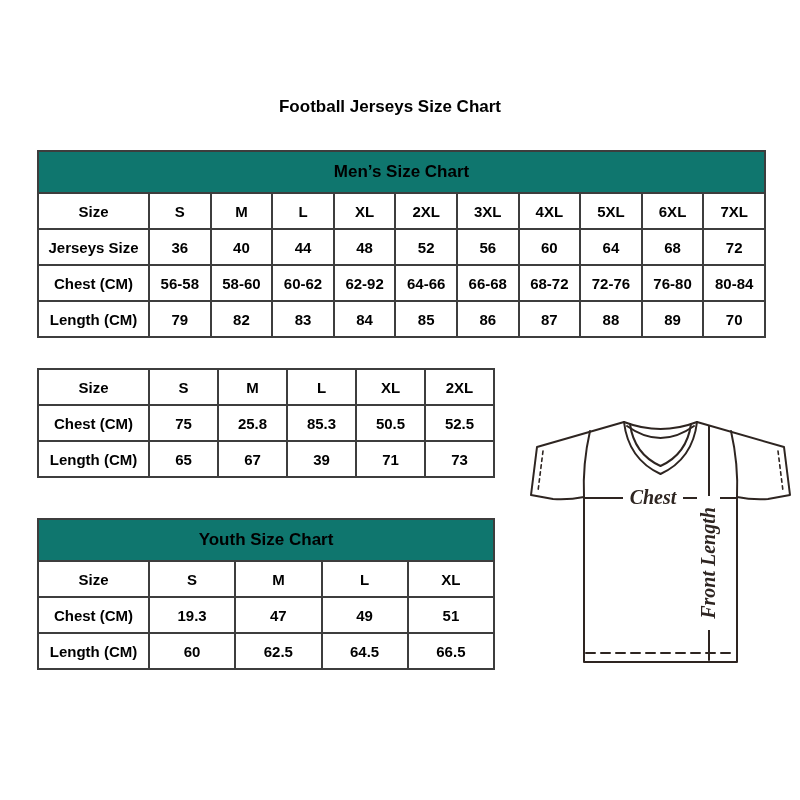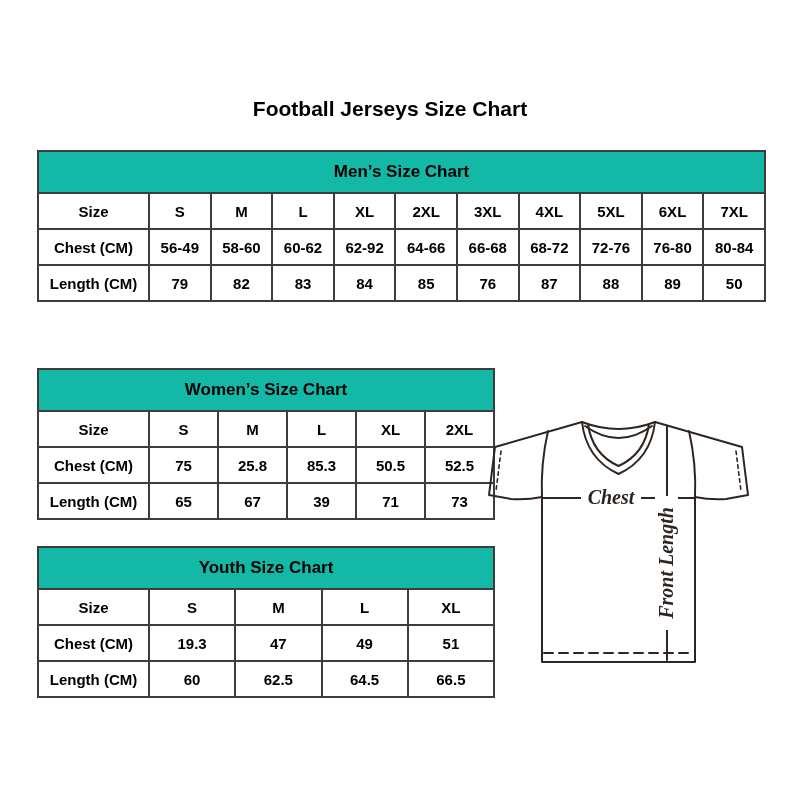--- a/index.html
+++ b/index.html
@@ -8,52 +8,52 @@
     width: 800px; height: 800px;
     background: #ffffff;
     font-family: "Liberation Sans", sans-serif;
     position: relative;
     color: #000;
   }
   .page-title {
     position: absolute;
     left: 37px; top: 97px; width: 706px;
     text-align: center;
-    font-size: 21px;
+    font-size: 17px;
     font-weight: bold;
     color: #000;
   }
   table.size-table {
     position: absolute;
     border-collapse: collapse;
     table-layout: fixed;
     background: #fff;
   }
   table.size-table td {
     border: 2px solid #3d3d3d;
     font-weight: bold;
     color: #000;
     text-align: center;
     vertical-align: middle;
     padding: 0;
     overflow: hidden;
     white-space: nowrap;
   }
   td.table-title-cell {
-    background: #14b8a6;
+    background: #0f766e;
     font-size: 17px;
     height: 42px;
   }
   td.cell { font-size: 15px; height: 36px; }
   #table-mens   { left: 37px; top: 150px; width: 727px; }
   #table-womens { left: 37px; top: 368px; width: 456px; }
-  #table-youth  { left: 37px; top: 546px; width: 456px; padding-left: 36px; }
+  #table-youth  { left: 37px; top: 518px; width: 456px; padding-left: 36px; }
   .jersey-diagram {
     position: absolute;
-    left: 485px; top: 413px;
+    left: 527px; top: 413px;
     width: 270px; height: 255px;
   }
   .jersey-diagram svg { display: block; }
   .measure-label {
     font-family: "Liberation Serif", serif;
     font-style: italic;
     font-weight: bold;
     font-size: 20px;
     fill: #2e2521;
   }
@@ -88,61 +88,71 @@
         <td class="cell">L</td>
         <td class="cell">XL</td>
         <td class="cell">2XL</td>
         <td class="cell">3XL</td>
         <td class="cell">4XL</td>
         <td class="cell">5XL</td>
         <td class="cell">6XL</td>
         <td class="cell">7XL</td>
       </tr>
       <tr>
+        <td class="cell">Jerseys Size</td>
+        <td class="cell">36</td>
+        <td class="cell">40</td>
+        <td class="cell">44</td>
+        <td class="cell">48</td>
+        <td class="cell">52</td>
+        <td class="cell">56</td>
+        <td class="cell">60</td>
+        <td class="cell">64</td>
+        <td class="cell">68</td>
+        <td class="cell">72</td>
+      </tr>
+      <tr>
         <td class="cell">Chest (CM)</td>
-        <td class="cell">56-49</td>
+        <td class="cell">56-58</td>
         <td class="cell">58-60</td>
         <td class="cell">60-62</td>
         <td class="cell">62-92</td>
         <td class="cell">64-66</td>
         <td class="cell">66-68</td>
         <td class="cell">68-72</td>
         <td class="cell">72-76</td>
         <td class="cell">76-80</td>
         <td class="cell">80-84</td>
       </tr>
       <tr>
         <td class="cell">Length (CM)</td>
         <td class="cell">79</td>
         <td class="cell">82</td>
         <td class="cell">83</td>
         <td class="cell">84</td>
         <td class="cell">85</td>
-        <td class="cell">76</td>
+        <td class="cell">86</td>
         <td class="cell">87</td>
         <td class="cell">88</td>
         <td class="cell">89</td>
-        <td class="cell">50</td>
+        <td class="cell">70</td>
       </tr>
     </tbody>
   </table>
 
 <table class="size-table" id="table-womens">
     <colgroup>
       <col style="width: 111px;">
       <col style="width: 69px;">
       <col style="width: 69px;">
       <col style="width: 69px;">
       <col style="width: 69px;">
       <col style="width: 69px;">
     </colgroup>
     <tbody>
-      <tr>
-        <td class="table-title-cell" colspan="6">Women’s Size Chart</td>
-      </tr>
       <tr>
         <td class="cell">Size</td>
         <td class="cell">S</td>
         <td class="cell">M</td>
         <td class="cell">L</td>
         <td class="cell">XL</td>
         <td class="cell">2XL</td>
       </tr>
       <tr>
         <td class="cell">Chest (CM)</td>

